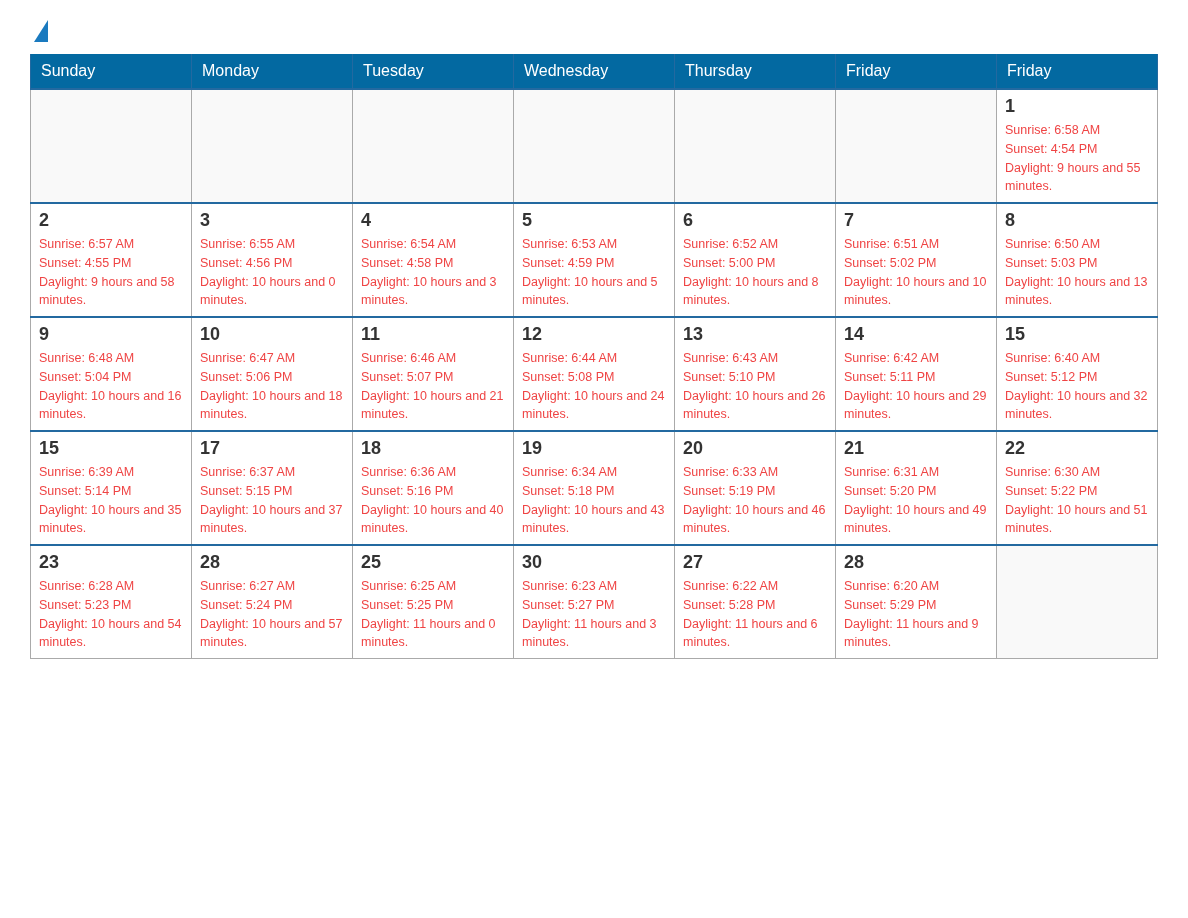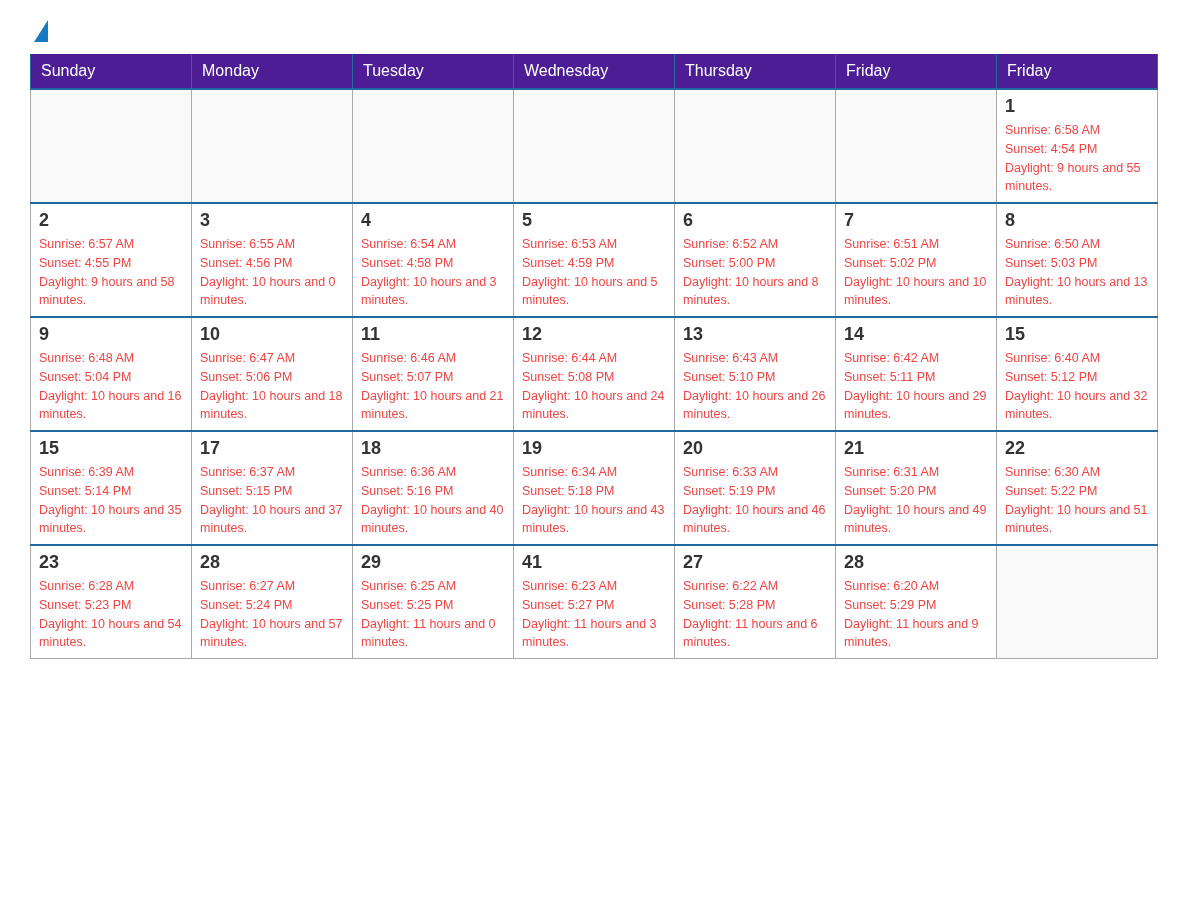--- a/index.html
+++ b/index.html
@@ -56,21 +56,21 @@
       font-size: 20px;
       color: #444;
       margin-top: 4px;
     }
     .calendar {
       width: 100%;
       border-collapse: collapse;
       margin-top: 8px;
     }
     .calendar th {
-      background-color: #4c1d95;
+      background-color: #0369a1;
       color: #fff;
       font-size: 16px;
       font-weight: normal;
       padding: 8px 10px;
       text-align: left;
       border: 1px solid #2369a0;
     }
     .calendar td {
       border: 1px solid #aaa;
       vertical-align: top;
@@ -237,25 +237,25 @@
       <tr>
         <td>
           <span class="day-number">23</span>
           <div class="day-info">Sunrise: 6:28 AM<br>Sunset: 5:23 PM<br>Daylight: 10 hours and 54 minutes.</div>
         </td>
         <td>
           <span class="day-number">28</span>
           <div class="day-info">Sunrise: 6:27 AM<br>Sunset: 5:24 PM<br>Daylight: 10 hours and 57 minutes.</div>
         </td>
         <td>
-          <span class="day-number">29</span>
+          <span class="day-number">25</span>
           <div class="day-info">Sunrise: 6:25 AM<br>Sunset: 5:25 PM<br>Daylight: 11 hours and 0 minutes.</div>
         </td>
         <td>
-          <span class="day-number">41</span>
+          <span class="day-number">30</span>
           <div class="day-info">Sunrise: 6:23 AM<br>Sunset: 5:27 PM<br>Daylight: 11 hours and 3 minutes.</div>
         </td>
         <td>
           <span class="day-number">27</span>
           <div class="day-info">Sunrise: 6:22 AM<br>Sunset: 5:28 PM<br>Daylight: 11 hours and 6 minutes.</div>
         </td>
         <td>
           <span class="day-number">28</span>
           <div class="day-info">Sunrise: 6:20 AM<br>Sunset: 5:29 PM<br>Daylight: 11 hours and 9 minutes.</div>
         </td>

